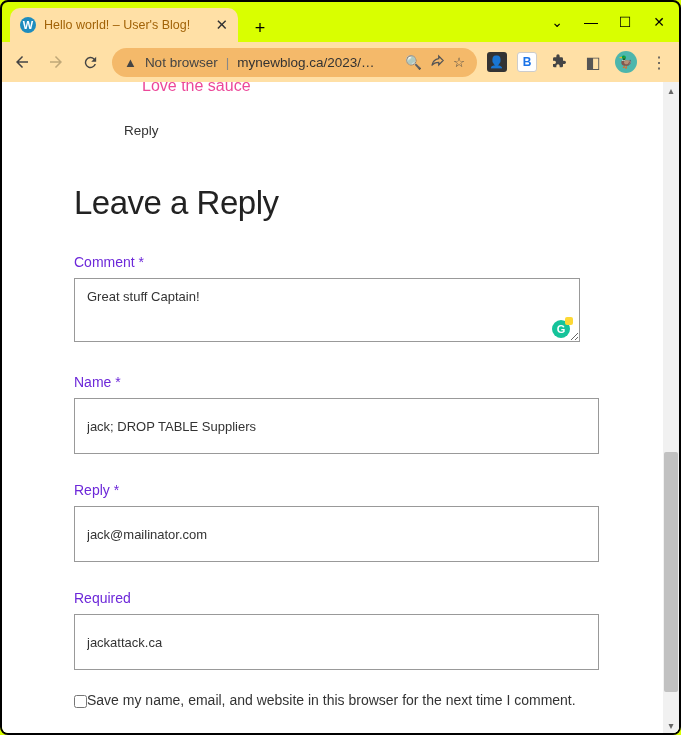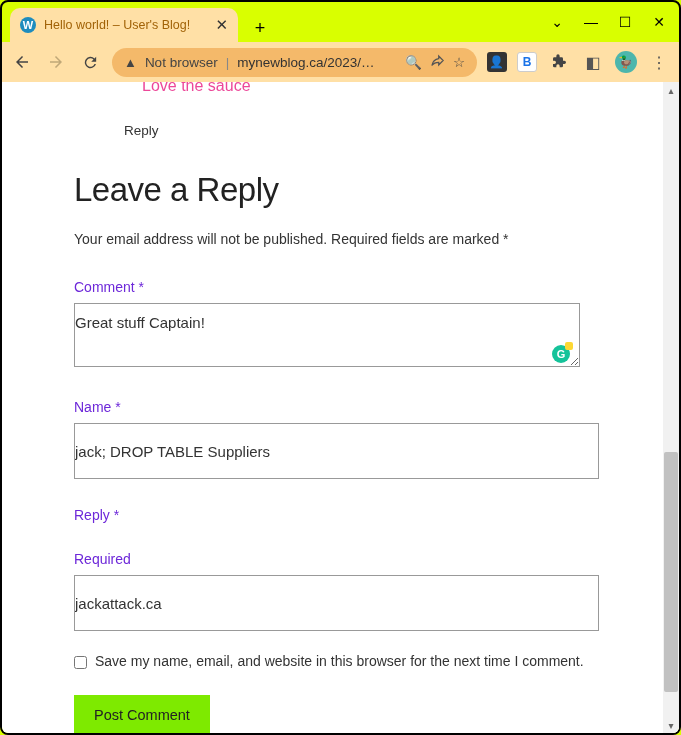--- a/index.html
+++ b/index.html
@@ -23,31 +23,31 @@
 .ext.dark{background:#333;color:#fff}
 .ext.white{background:#fff;color:#1a73e8;border:1px solid #ccc;font-weight:bold}
 .avatar{width:22px;height:22px;border-radius:50%;background:#4db6ac;display:flex;align-items:center;justify-content:center;font-size:12px}
 .viewport{background:#fff;height:calc(735px - 84px);position:relative;overflow:hidden}
 .content{padding:0 72px 40px;height:100%;overflow-y:auto}
 .scrollbar{position:absolute;right:0;top:0;width:16px;height:100%;background:#f1f1f1}
 .scroll-thumb{position:absolute;right:1px;top:370px;width:14px;height:240px;background:#c1c1c1;border-radius:2px}
 .scroll-arrow{position:absolute;right:0;width:16px;height:16px;display:flex;align-items:center;justify-content:center;font-size:10px;color:#666}
 .prev-comment{margin-left:68px;color:#ec4899;font-size:16px;margin-top:-5px}
 .reply-link{margin-left:50px;margin-top:28px;font-size:13.5px;color:#333;cursor:pointer;display:inline-block}
-h2.reply-h{font-size:33px;font-weight:400;color:#222;margin-top:32px;letter-spacing:-0.5px}
+h2.reply-h{font-size:33px;font-weight:400;color:#222;margin-top:45px;letter-spacing:-0.5px}
 .notice{font-size:14px;color:#333;margin-top:22px}
 .field-label{font-size:14px;color:#6d28d9;margin-top:28px;display:block}
 .field-label.first{margin-top:32px}
-textarea.inp,input.inp{width:506px;border:1px solid #999;font-size:15px;padding:10px 0;font-family:inherit;color:#333;margin-top:8px;background:#fff}
+textarea.inp,input.inp{width:506px;border:1px solid #999;font-size:13px;padding:10px 12px;font-family:inherit;color:#333;margin-top:8px;background:#fff}
 textarea.inp{height:64px;resize:both;position:relative}
 input.inp{height:56px;width:525px}
 .ta-wrap{position:relative;width:506px}
 .grammarly{position:absolute;right:10px;bottom:8px;width:18px;height:18px;border-radius:50%;background:#15c39a;display:flex;align-items:center;justify-content:center;color:#fff;font-size:11px;font-weight:bold}
 .grammarly::after{content:"";position:absolute;top:-3px;right:-3px;width:8px;height:8px;background:#fdd835;border-radius:2px}
-.check-row{margin-top:22px;display:flex;align-items:flex-end;gap:8px;font-size:14px;color:#333}
+.check-row{margin-top:22px;display:flex;align-items:flex-end;gap:0;font-size:14px;color:#333}
 .check-row input{width:13px;height:13px}
 .submit{margin-top:26px;background:#7eea00;border:none;padding:12px 20px;font-size:14.5px;color:#222;cursor:pointer}
 </style>
 </head>
 <body>
 
 <div class="titlebar">
   <div class="tab">
     <span class="favicon">W</span>
     <span class="tab-title">Hello world! – User's Blog!</span>
@@ -100,32 +100,32 @@
   <div class="avatar">🦆</div>
   <div class="nav-btn">⋮</div>
 </div>
 
 <div class="viewport">
   <div class="content">
     <div class="prev-comment">Love the sauce</div>
     <a class="reply-link">Reply</a>
 
     <h2 class="reply-h">Leave a Reply</h2>
-    <p class="notice">Your email address will not be published. Required fields are marked *</p>
 
     <label class="field-label first">Comment *</label>
     <div class="ta-wrap">
       <textarea class="inp" style="">Great stuff Captain!</textarea>
       <div class="grammarly">G</div>
     </div>
 
     <label class="field-label">Name *</label>
     <input class="inp" type="text" value="jack; DROP TABLE Suppliers" style="">
 
     <label class="field-label">Reply *</label>
+    <input class="inp" type="text" value="jack@mailinator.com" style="">
 
     <label class="field-label">Required</label>
     <input class="inp" type="text" value="jackattack.ca" style="">
 
     <div class="check-row">
       <input type="checkbox" style="">
       <span>Save my name, email, and website in this browser for the next time I comment.</span>
     </div>
 
     <button class="submit">Post Comment</button>

